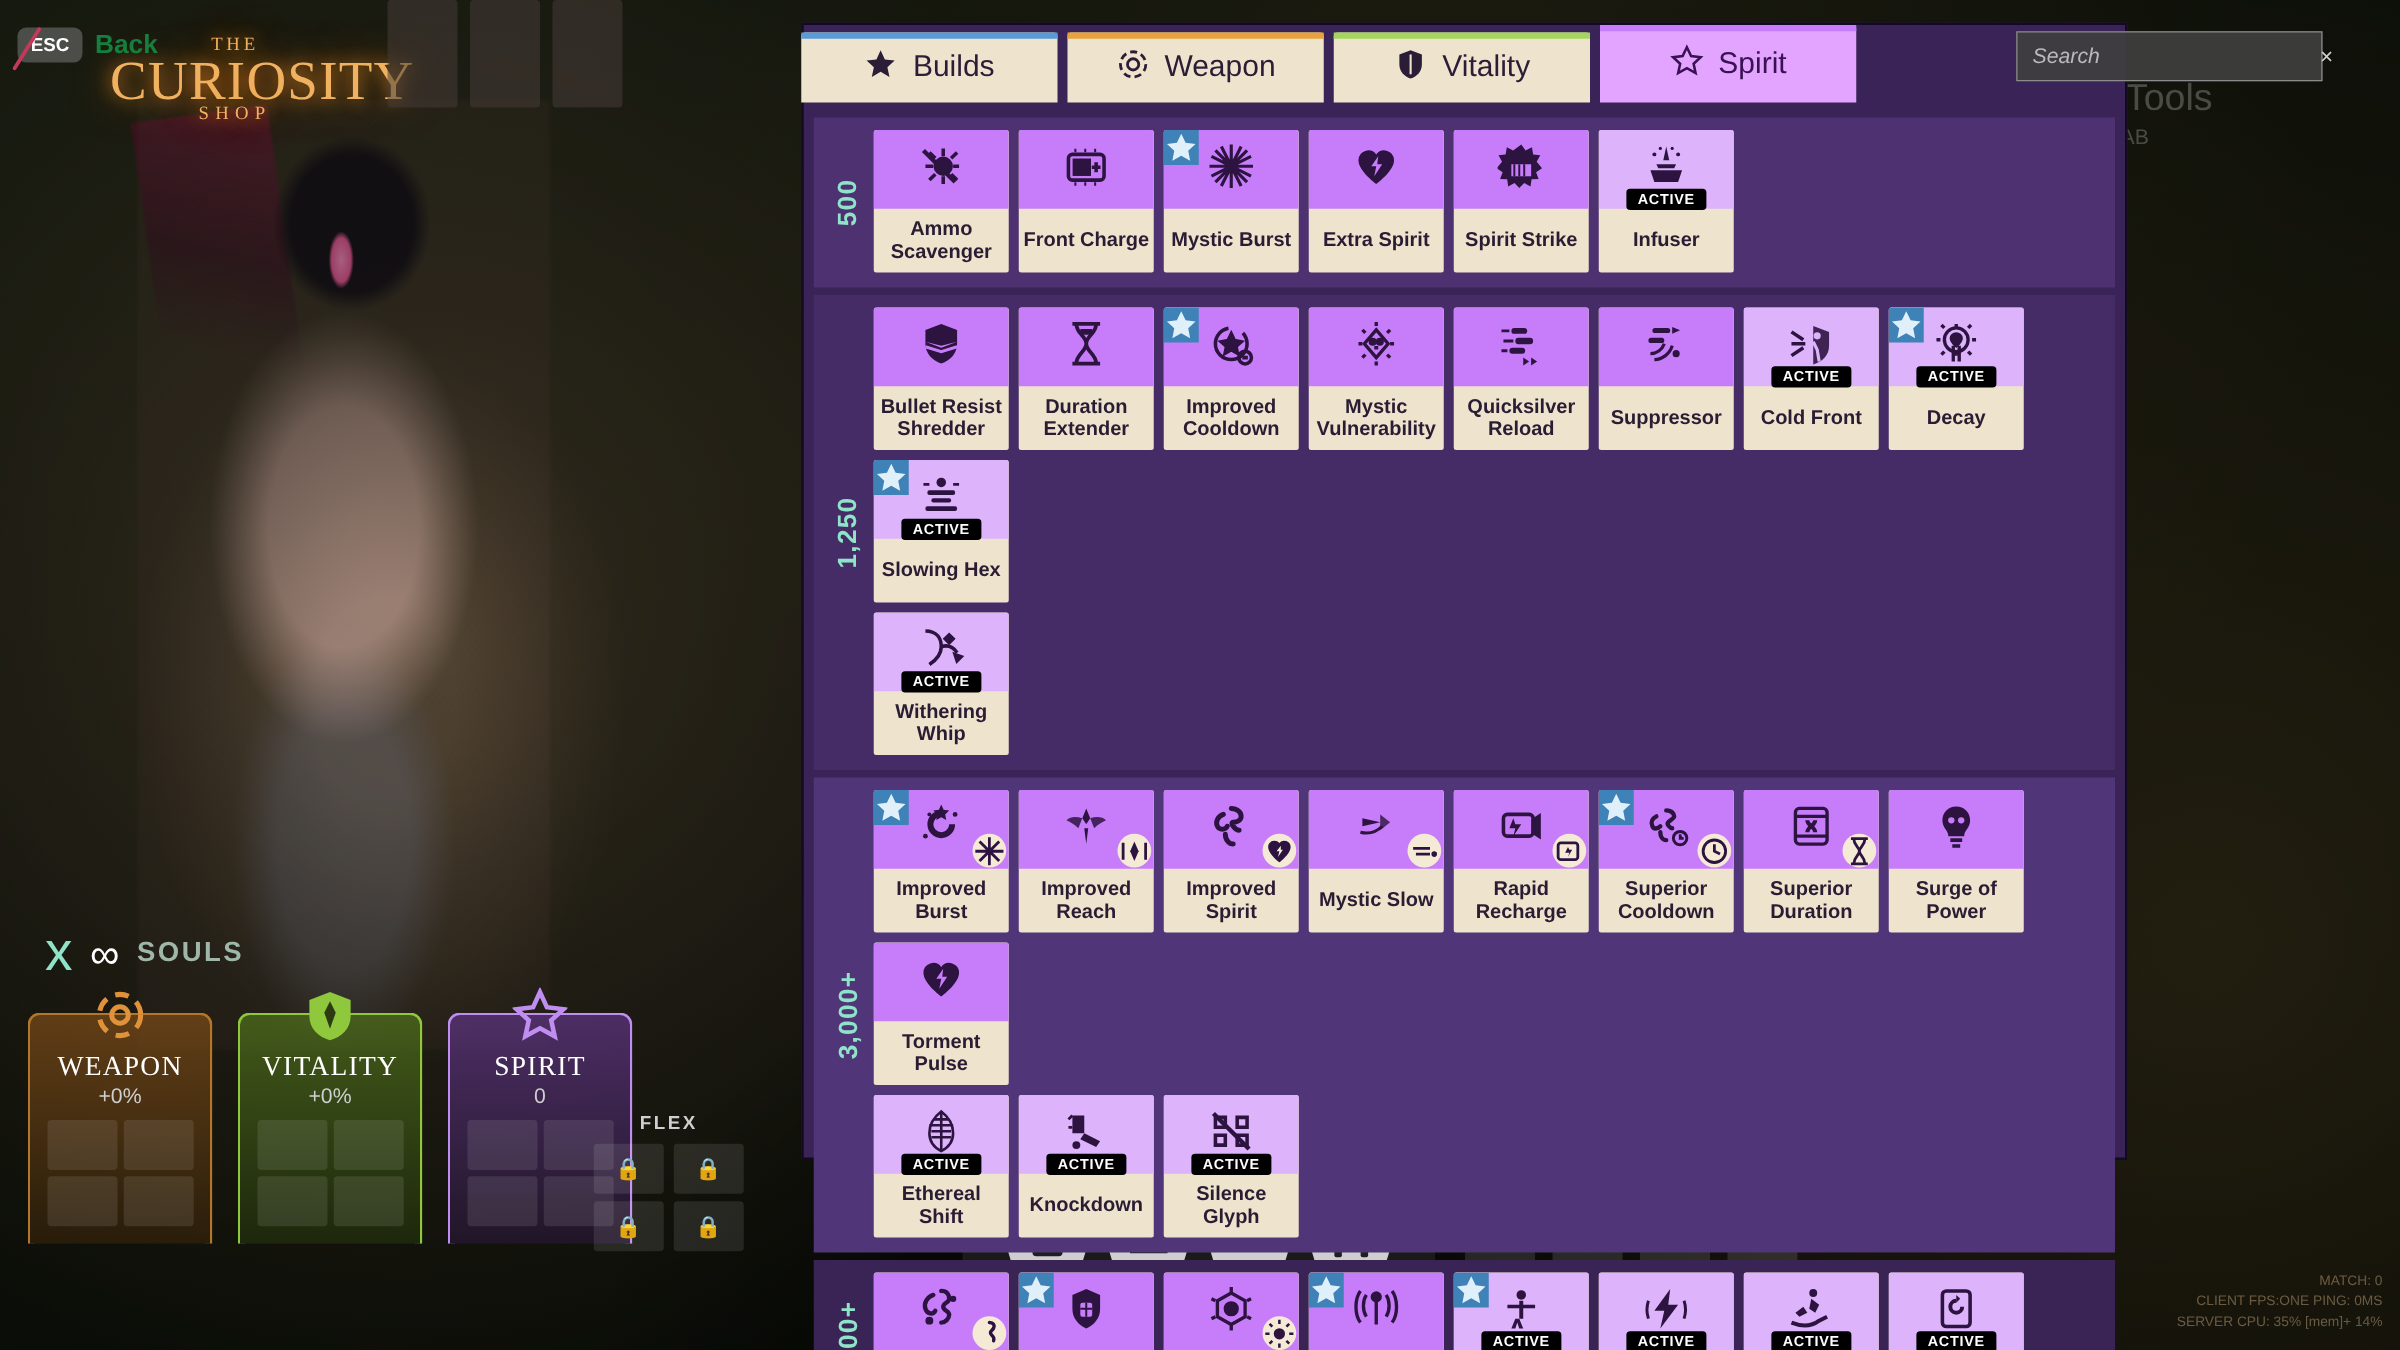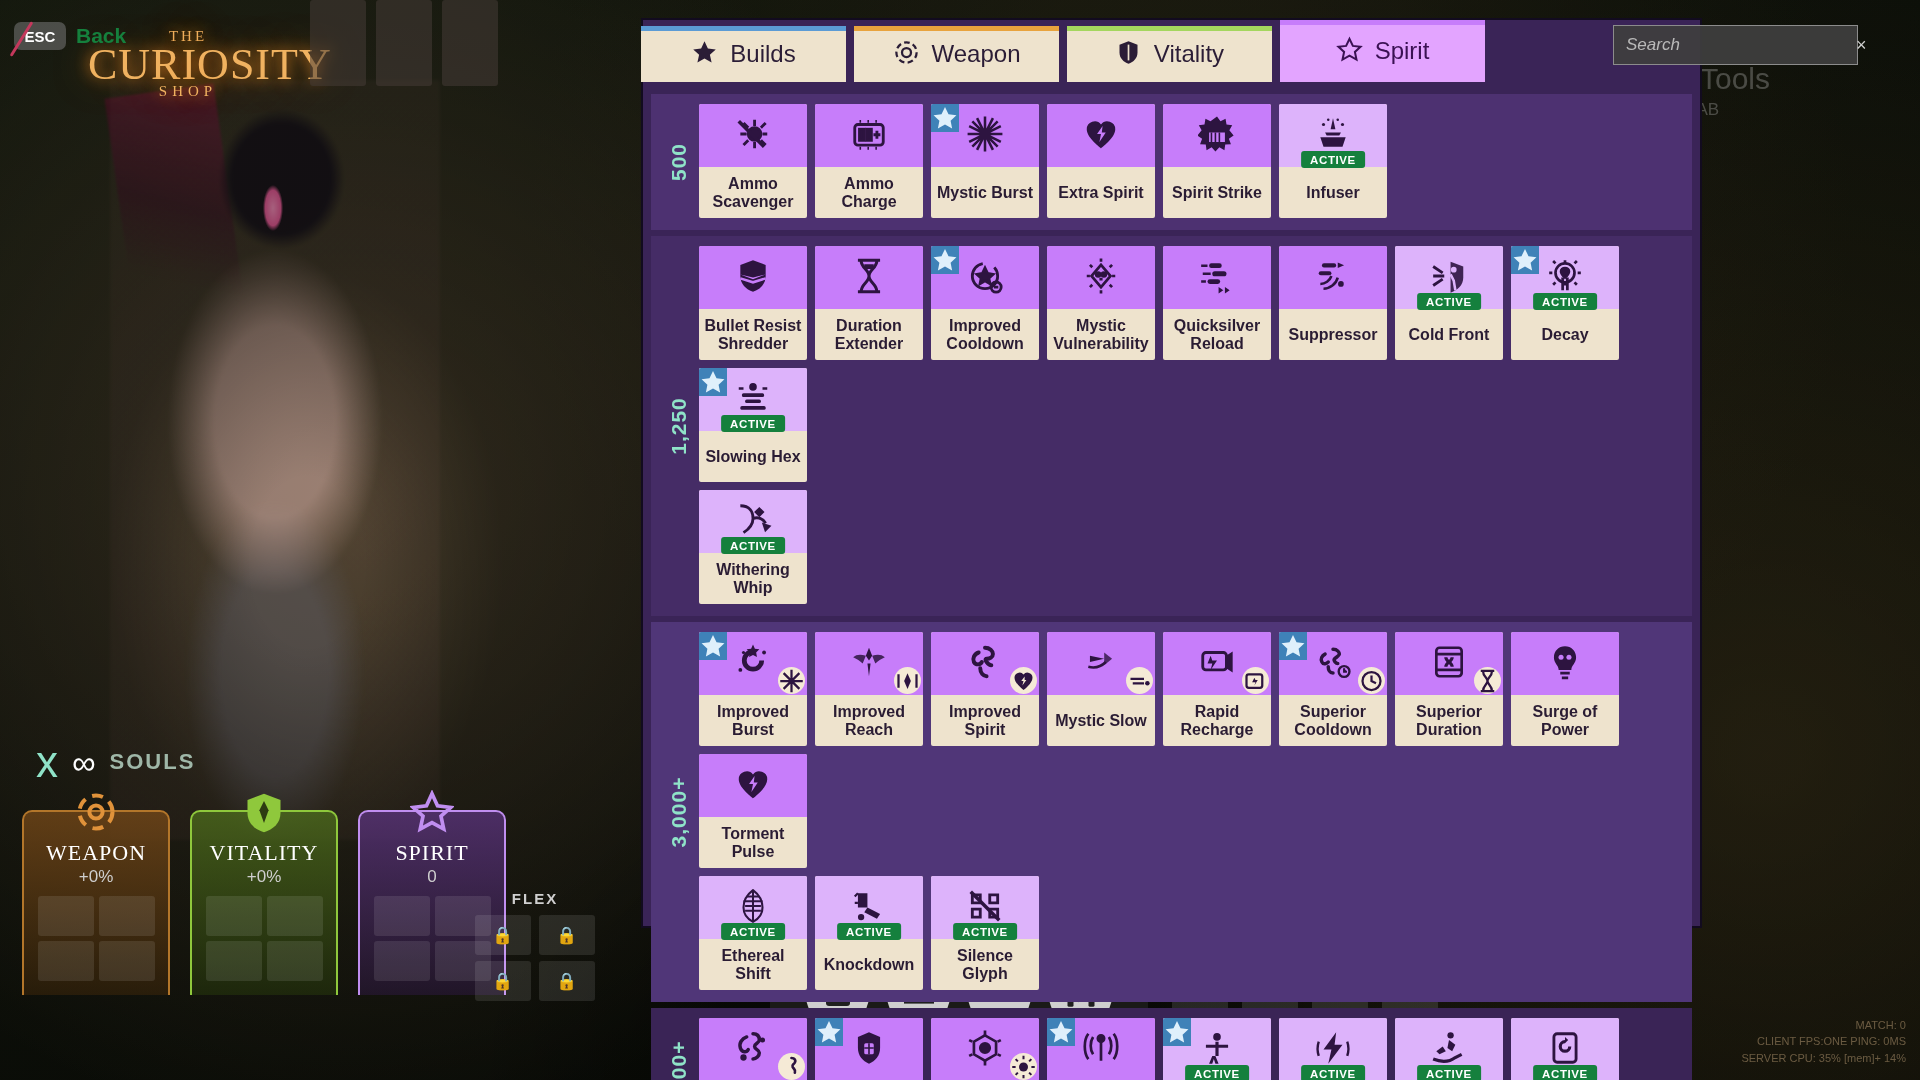--- a/index.html
+++ b/index.html
@@ -111,21 +111,21 @@
      justify-content:center; position:relative;}
   .card.active-item .icon{ background:#ddb3fb; }
   .card .icon svg{width:38px;height:38px;}
   .card .label{ flex:1; display:flex; align-items:center; justify-content:center;
      text-align:center; font-size:16px; font-weight:700; color:#2a1c33; line-height:1.08;
      padding:2px 3px;}
   .star-badge{ position:absolute; left:0; top:0; width:28px; height:28px; background:#3f82b8;
      display:flex; align-items:center; justify-content:center;}
   .star-badge svg{width:19px;height:19px;}
   .active-badge{ position:absolute; left:50%; transform:translateX(-50%); bottom:-1px;
-     background:#15803d; color:#fff; font-size:11.5px; font-weight:700; letter-spacing:.6px;
+     background:#000000; color:#fff; font-size:11.5px; font-weight:700; letter-spacing:.6px;
      padding:2.5px 9px; border-radius:3px; z-index:3;}
   .mini-icon{ position:absolute; right:2px; bottom:1px; width:27px; height:27px; border-radius:50%;
      background:#f5ead6; display:flex; align-items:center; justify-content:center;}
   .mini-icon svg{width:17px;height:17px;}
 
   
   .souls-row{position:absolute; left:36px; top:740px; display:flex; align-items:center; gap:14px; z-index:20;}
   .souls-row .s-glyph{color:#8fe3c8; font-size:44px; line-height:1;}
   .souls-row .inf{color:#fff; font-size:33px; line-height:1;}
   .souls-row .s-text{color:#9fb7a8; font-size:22px; letter-spacing:2px; font-weight:700;}
@@ -271,21 +271,21 @@
         <div class="card">
           <div class="icon">
             <span><svg viewBox="0 0 24 24" fill="none" stroke="#2d1440" stroke-width="1.8">
                 <rect x="3" y="6" width="18" height="13" rx="2"></rect>
                 <rect x="6" y="9" width="3" height="7" fill="#2d1440"></rect>
                 <rect x="10.5" y="9" width="3" height="7" fill="#2d1440"></rect>
                 <path d="M17 10v5M14.8 12.5h4.4"></path>
                 <path d="M6 4h1M11 4h1M16 4h1M6 21h1M11 21h1M16 21h1"></path>
               </svg></span>
           </div>
-          <div class="label">Ammo Charge</div>
+          <div class="label">Front Charge</div>
         </div>
         <div class="card">
           <div class="icon">
             <span><svg viewBox="0 0 24 24" stroke="#2d1440" stroke-width="1.6" fill="none">
                 <path d="M12 1v22M1 12h22M4 4l16 16M20 4L4 20M7 2l10 20M2 7l20 10M17 2L7 22M2 17L22 7"></path>
               </svg></span>
             <div class="star-badge">
               <svg viewBox="0 0 24 24" fill="#dff0fb">
                 <path d="M12 2.5l3 6.2 6.8.9-5 4.7 1.3 6.7-6.1-3.4-6.1 3.4 1.3-6.7-5-4.7 6.8-.9z"></path>
               </svg>

